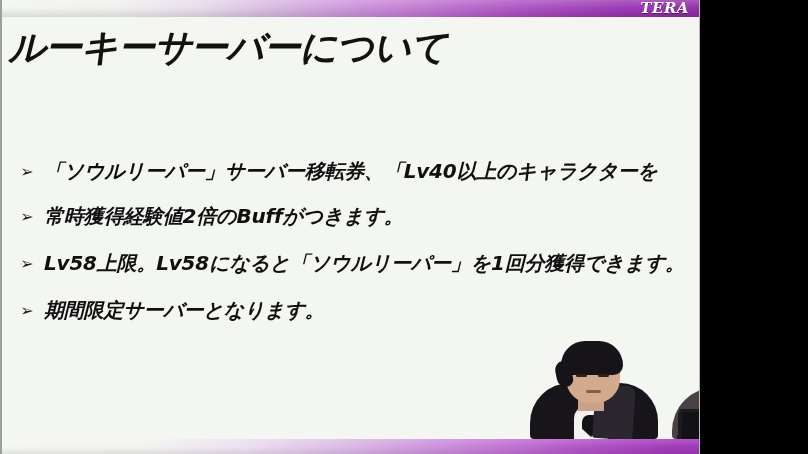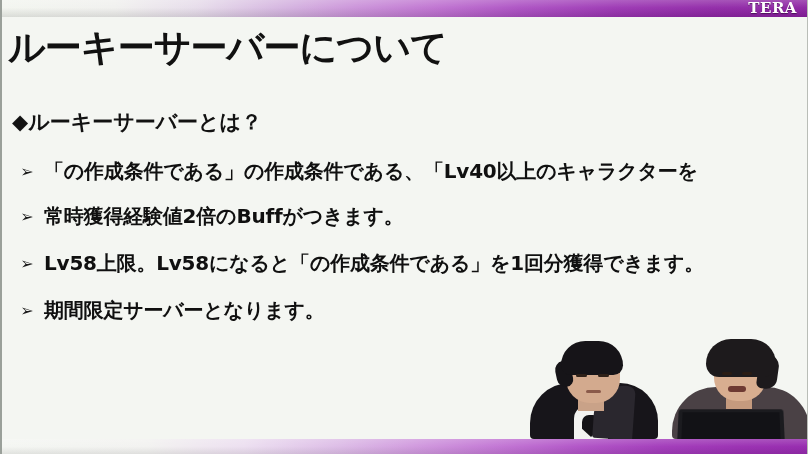--- a/index.html
+++ b/index.html
@@ -2,28 +2,29 @@
 <html><head>
 <meta charset="utf-8">
 <style>
   html, body {
     margin: 0;
     padding: 0;
     background: #000;
   }
   #slide {
     position: relative;
-    width: 808px;
+    width: 700px;
     height: 454px;
     overflow: hidden;
     background: #a21caf;
     font-family: "DejaVu Sans", "Liberation Sans", sans-serif;
     box-sizing: border-box;
     border-left: 2px solid #9aa09a;
     border-right: 1px solid #b9bdb7;
+    font-style: italic;
   }
 
   
   #top-band {
     position: absolute;
     left: 0; top: 0;
     width: 808px;
     height: 17px;
     background: linear-gradient(to right,
         #f2f5ef 0%,
@@ -350,42 +351,41 @@
 <div id="slide">
 
   <div id="top-band"></div>
   <div id="top-band-shade"></div>
   <div id="tera-logo">TERA</div>
 
   <div id="body-area">
 
     <div id="slide-title">ルーキーサーバーについて</div>
 
-    <div id="section-heading">◆ルーキーサーバーとは？</div>
 
     <div id="bullets">
 
       <div class="bullet-row" id="bullet-0">
         <div class="bullet-mark">➢</div>
         <div class="bullet-text">
-          <span class="ln">「の作成条件である」の作成条件である、「Lv40以上のキャラクターを</span>
+          <span class="ln">「ソウルリーパー」サーバー移転券、「Lv40以上のキャラクターを</span>
         </div>
       </div>
 
       <div class="bullet-row" id="bullet-1">
         <div class="bullet-mark">➢</div>
         <div class="bullet-text">
           <span class="ln">常時獲得経験値2倍のBuffがつきます。</span>
         </div>
       </div>
 
       <div class="bullet-row" id="bullet-2">
         <div class="bullet-mark">➢</div>
         <div class="bullet-text">
-          <span class="ln">Lv58上限。Lv58になると「の作成条件である」を1回分獲得できます。</span>
+          <span class="ln">Lv58上限。Lv58になると「ソウルリーパー」を1回分獲得できます。</span>
         </div>
       </div>
 
       <div class="bullet-row" id="bullet-3">
         <div class="bullet-mark">➢</div>
         <div class="bullet-text">
           <span class="ln">期間限定サーバーとなります。</span>
         </div>
       </div>
 

